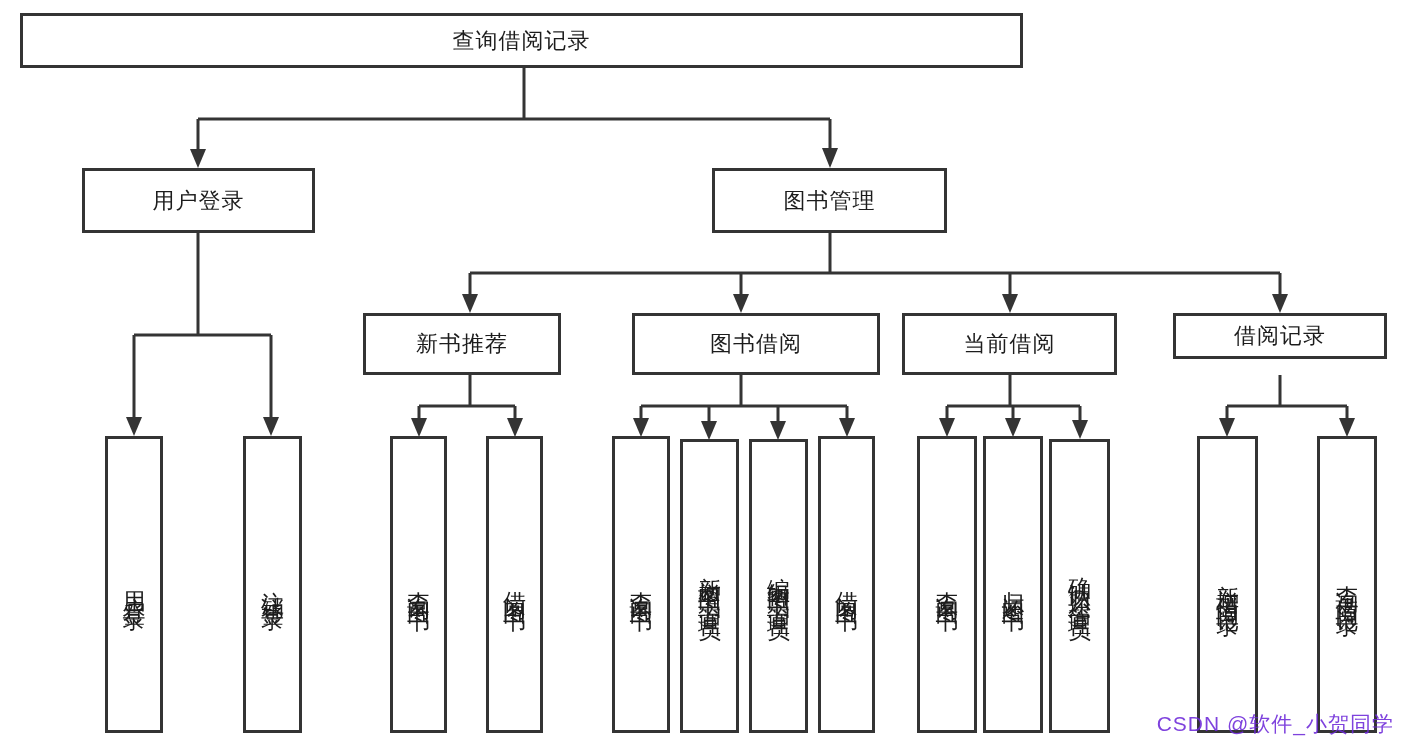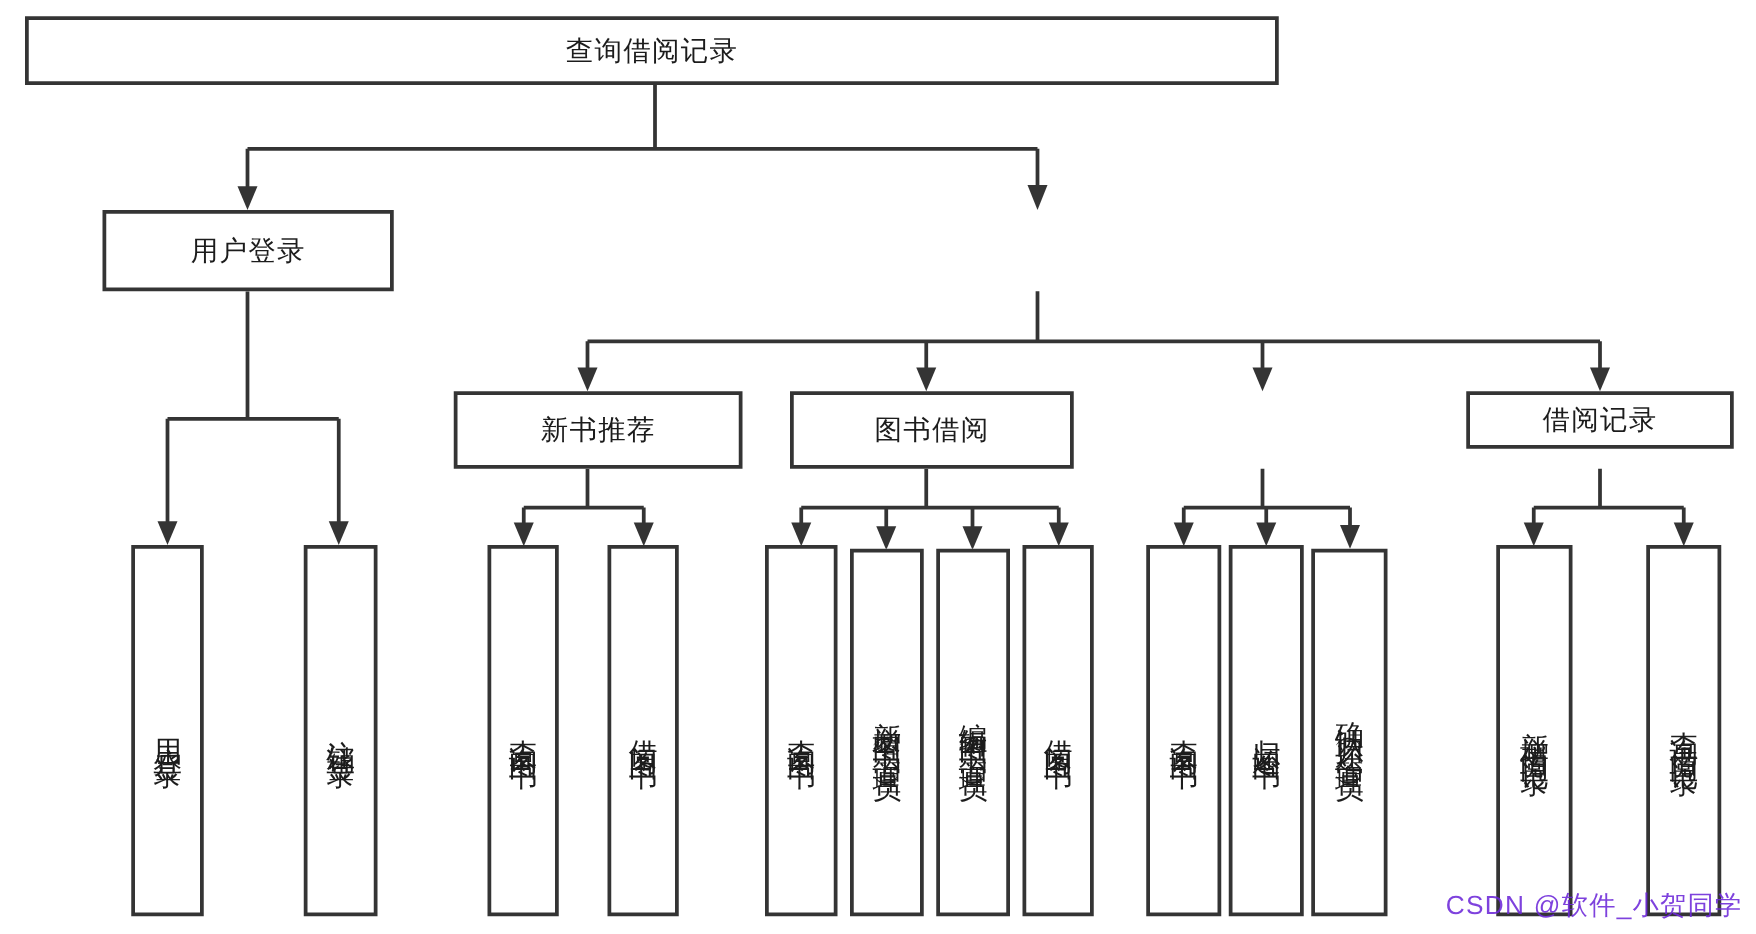--- a/index.html
+++ b/index.html
@@ -70,26 +70,32 @@
     </g>
   </svg>
 
   <div class="box h" style="left:20px;top:13px;width:1003px;height:55px">
     <span class="lbl">查询借阅记录</span>
   </div>
 
   <div class="box h" style="left:82px;top:168px;width:233px;height:65px">
     <span class="lbl">用户登录</span>
   </div>
+  <div class="box h" style="left:712px;top:168px;width:235px;height:65px">
+    <span class="lbl">图书管理</span>
+  </div>
 
-  <div class="box h" style="left:363px;top:313px;width:231px;height:62px">
+  <div class="box h" style="left:363px;top:313px;width:198px;height:62px">
     <span class="lbl">新书推荐</span>
   </div>
-  <div class="box h" style="left:632px;top:313px;width:227px;height:62px">
+  <div class="box h" style="left:632px;top:313px;width:248px;height:62px">
     <span class="lbl">图书借阅</span>
+  </div>
+  <div class="box h" style="left:902px;top:313px;width:215px;height:62px">
+    <span class="lbl">当前借阅</span>
   </div>
   <div class="box h" style="left:1173px;top:313px;width:214px;height:46px">
     <span class="lbl">借阅记录</span>
   </div>
 
   <div class="box v" style="left:105px;top:436px;width:58px;height:297px">
     <span class="lbl">用户登录</span>
   </div>
   <div class="box v" style="left:243px;top:436px;width:59px;height:297px">
     <span class="lbl">注销登录</span>

